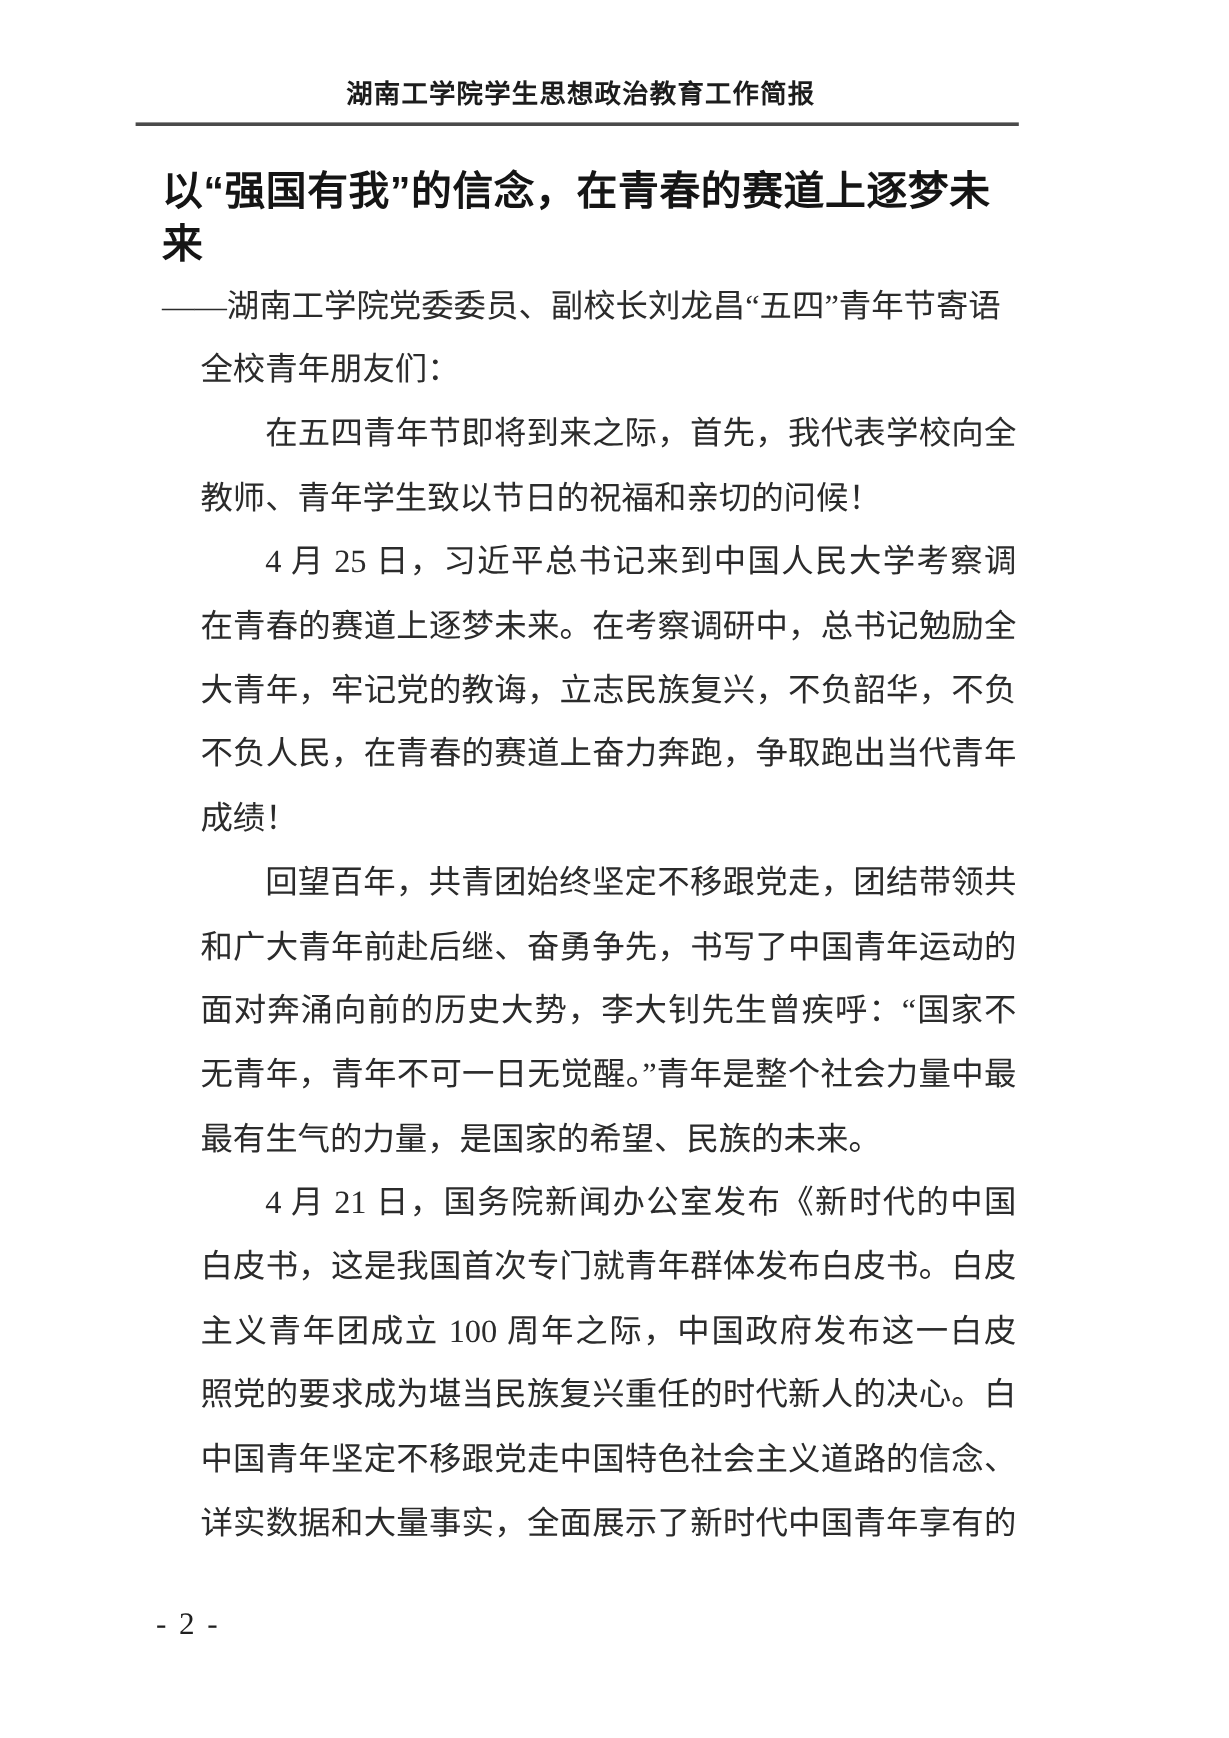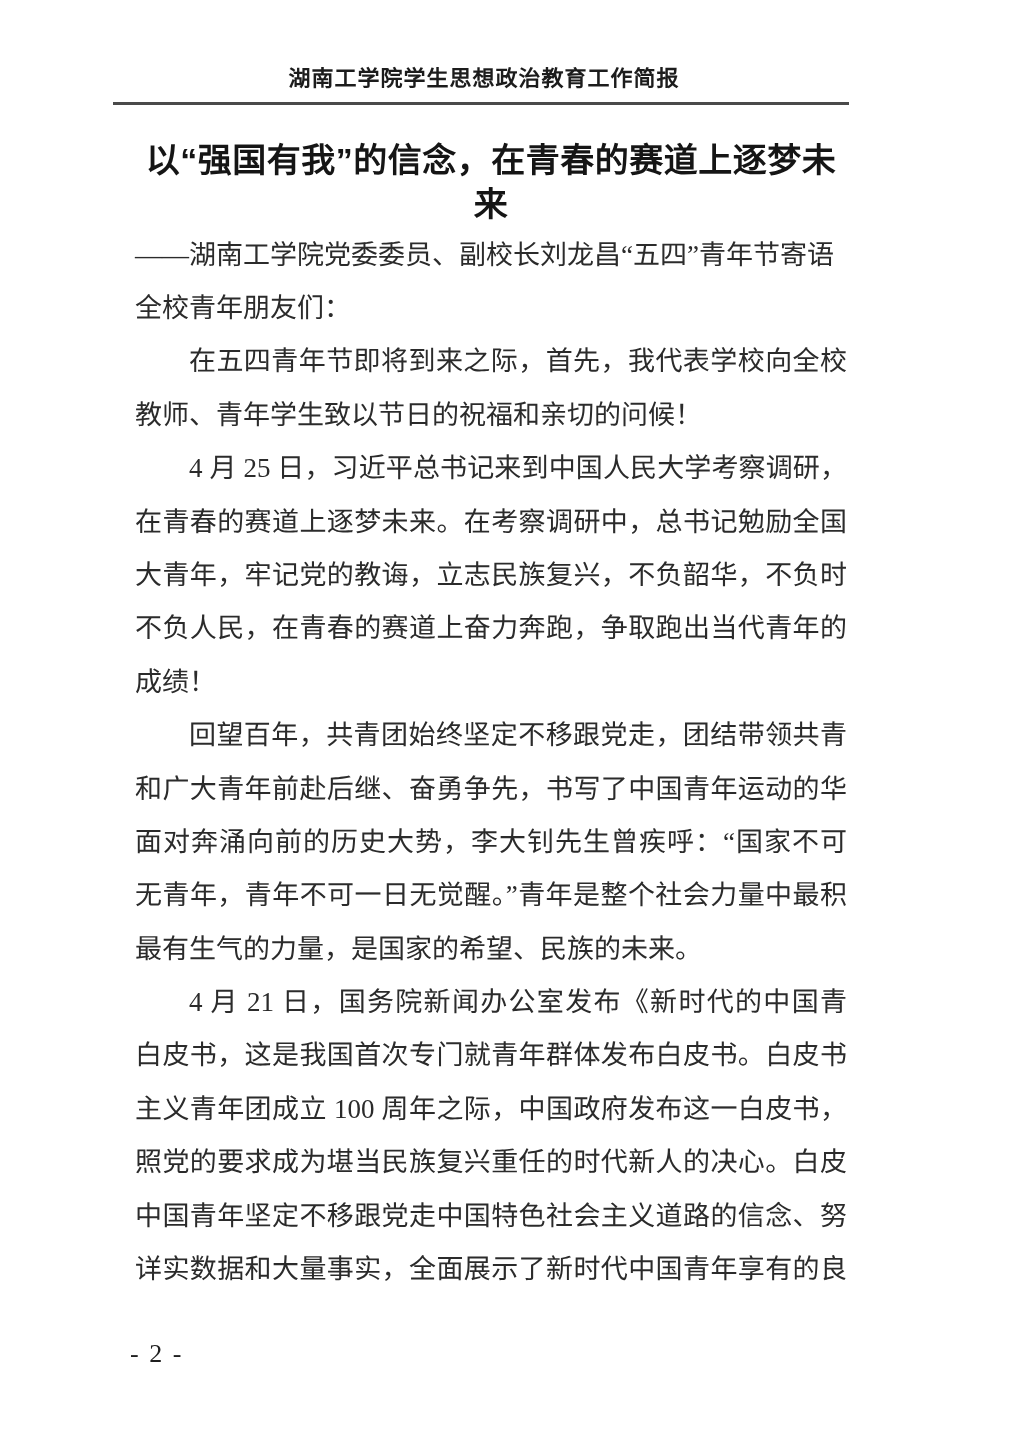--- a/index.html
+++ b/index.html
@@ -30,32 +30,31 @@
   }
   .content {
     margin: 0 121px 0 135px; 
   }
   .title {
     margin: 33px 0 0 0;
     font-family: "Liberation Sans", "DejaVu Sans", sans-serif;
     font-weight: 700;
     font-size: 34px;
     line-height: 44px;
-    text-align: center;
     color: #151515;
     letter-spacing: 0.5px;
   }
   .byline {
     margin-top: 9px;
     font-size: 27px;
     line-height: 40px;
     text-align: left;
     color: #2b2b2b;
   }
-  .paragraphs { margin-top: 7px; }
+  .paragraphs { margin-top: 7px; margin-left: 32px; }
   .paragraph { margin: 0; }
   .line {
     font-size: 27px;
     line-height: 53.4px;
     height: 53.4px;
     text-align: justify;
     text-align-last: justify;
     text-justify: inter-character;
     overflow: hidden;
     color: #2b2b2b;

